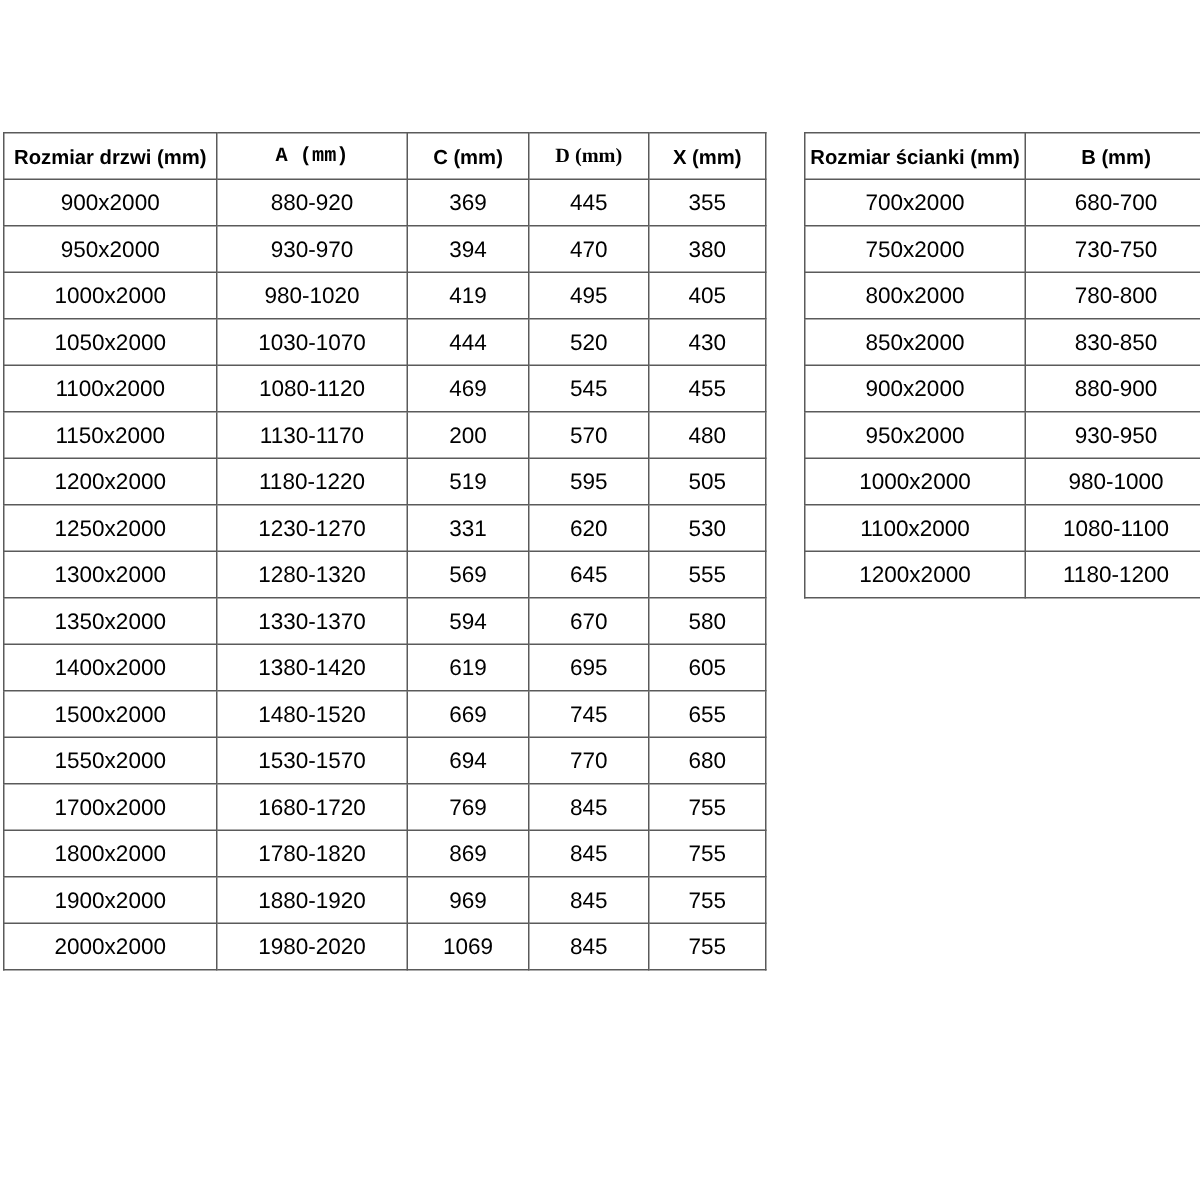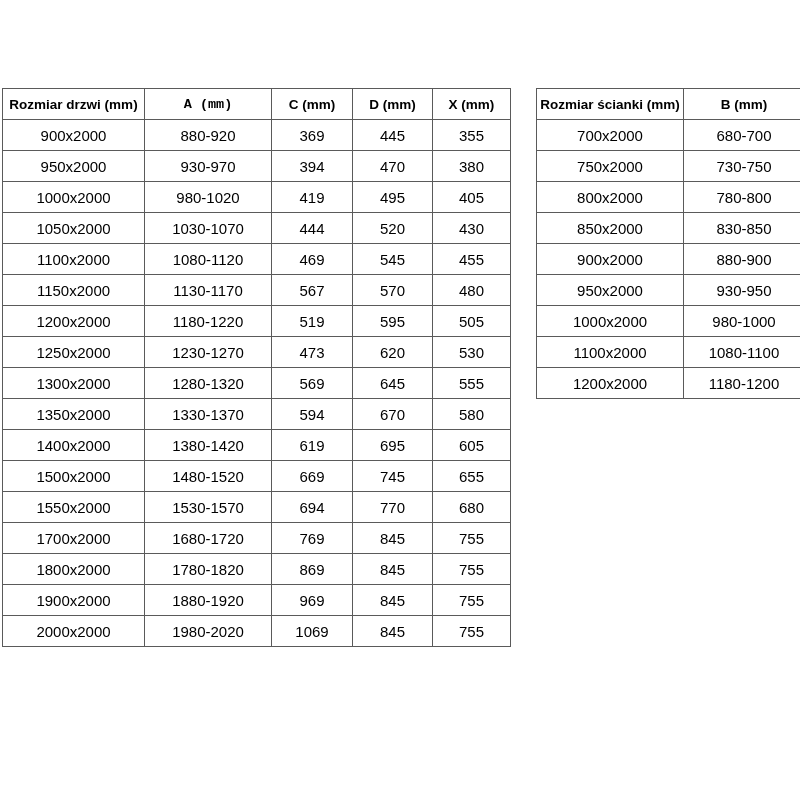--- a/index.html
+++ b/index.html
@@ -37,21 +37,21 @@
   }
   td {
     font-size: 15px;
   }
   #door-table { left: 2px;   width: 484px; }
   #wall-table { left: 536px; width: 259px; }
 
   #door-table th:nth-child(1) { width: 137px; }
   #door-table th:nth-child(2) { width: 122px; font-family: Liberation Mono, monospace; }
   #door-table th:nth-child(3) { width: 76px; margin-top: 37px;  }
-  #door-table th:nth-child(4) { width: 75px;  }
+  #door-table th:nth-child(4) { width: 75px; font-family: Liberation Serif, serif;  }
   #door-table th:nth-child(5) { width: 73px;  }
 
   #wall-table th:nth-child(1) { width: 142px; }
   #wall-table th:nth-child(2) { width: 116px; }
 </style>
 </head>
 <body>
 
 <table id="door-table">
     <thead>
@@ -95,35 +95,35 @@
       <tr>
         <td>1100x2000</td>
         <td>1080-1120</td>
         <td>469</td>
         <td>545</td>
         <td>455</td>
       </tr>
       <tr>
         <td>1150x2000</td>
         <td>1130-1170</td>
-        <td>567</td>
+        <td>200</td>
         <td>570</td>
         <td>480</td>
       </tr>
       <tr>
         <td>1200x2000</td>
         <td>1180-1220</td>
         <td>519</td>
         <td>595</td>
         <td>505</td>
       </tr>
       <tr>
         <td>1250x2000</td>
         <td>1230-1270</td>
-        <td>473</td>
+        <td>331</td>
         <td>620</td>
         <td>530</td>
       </tr>
       <tr>
         <td>1300x2000</td>
         <td>1280-1320</td>
         <td>569</td>
         <td>645</td>
         <td>555</td>
       </tr>

